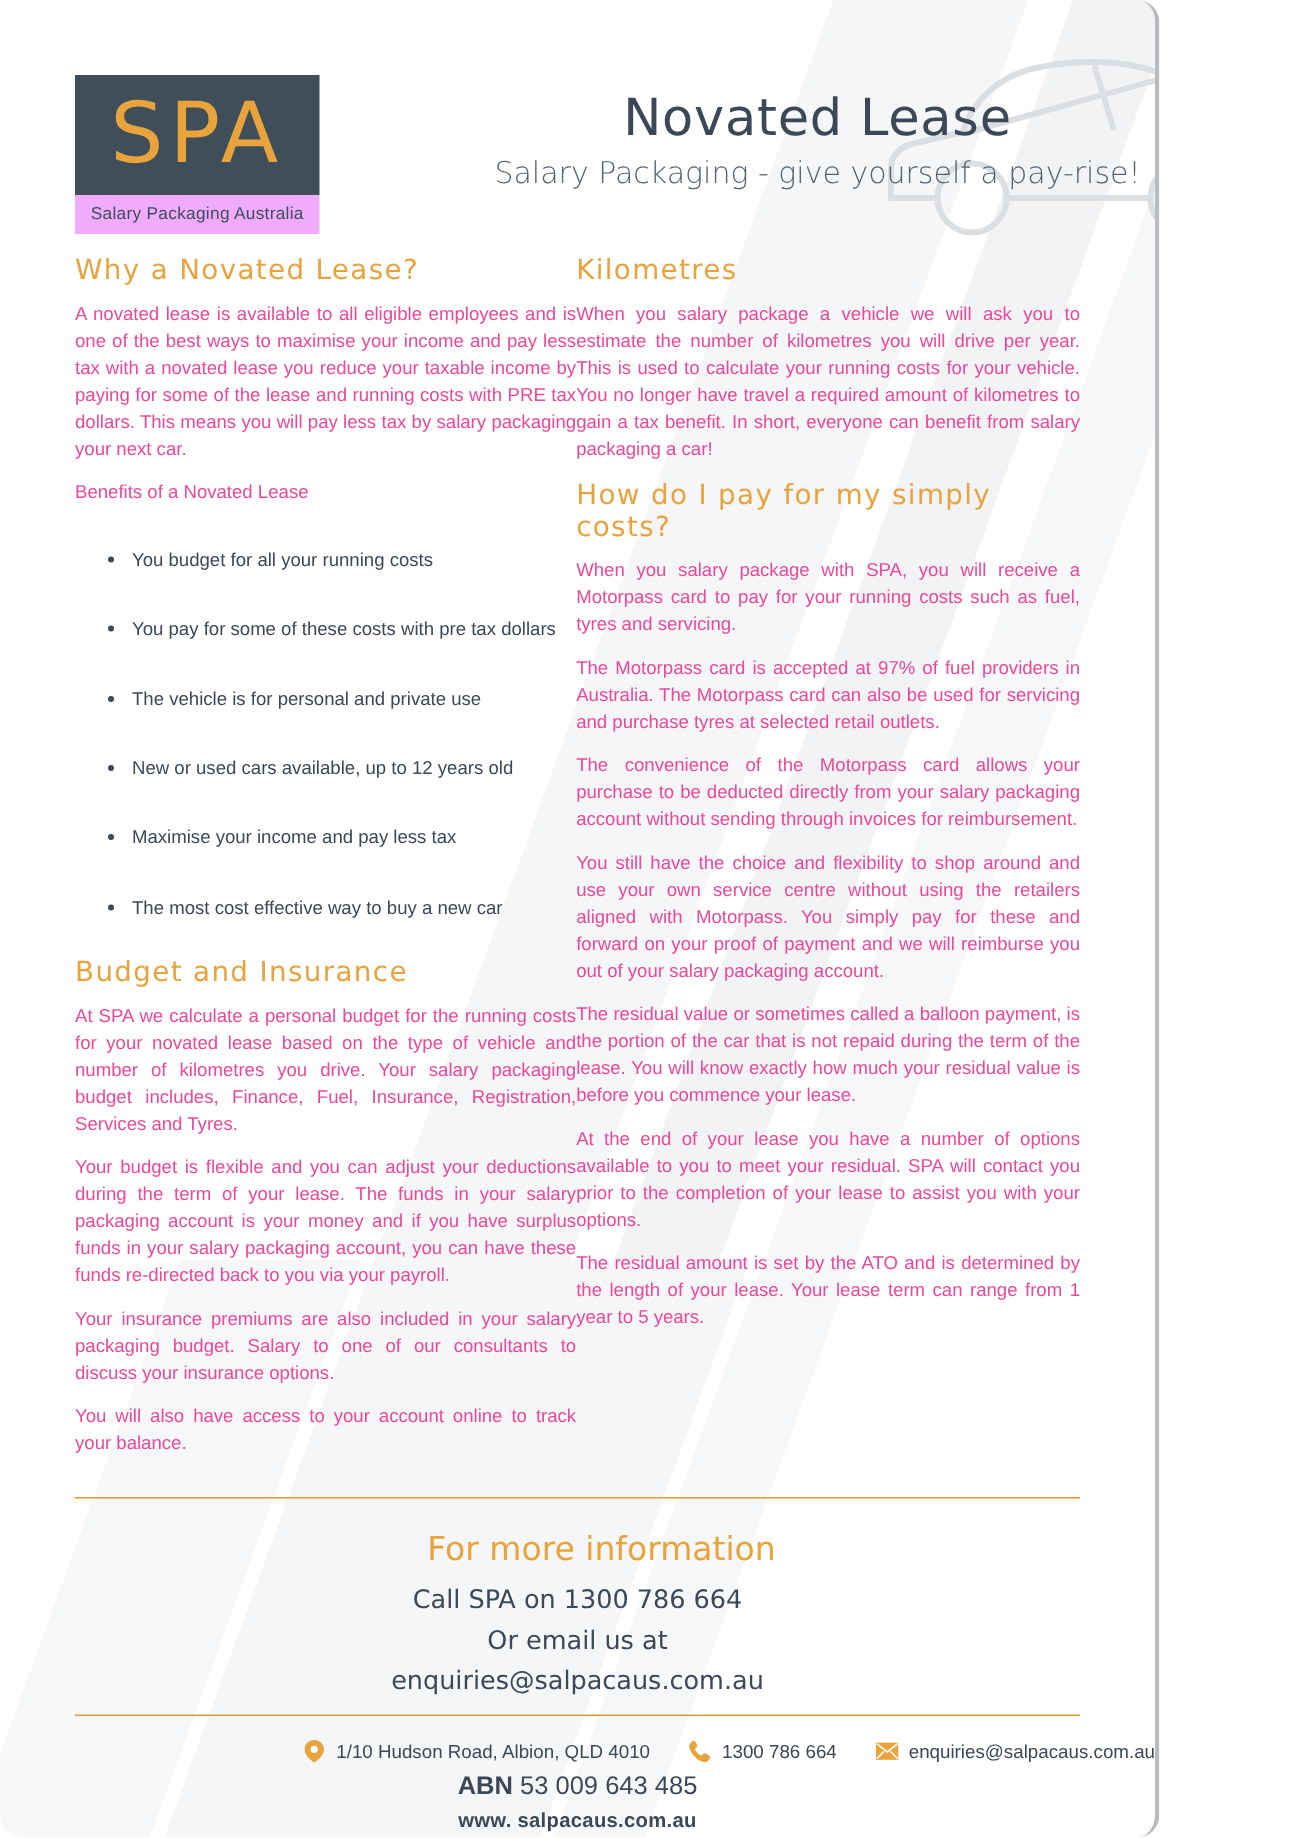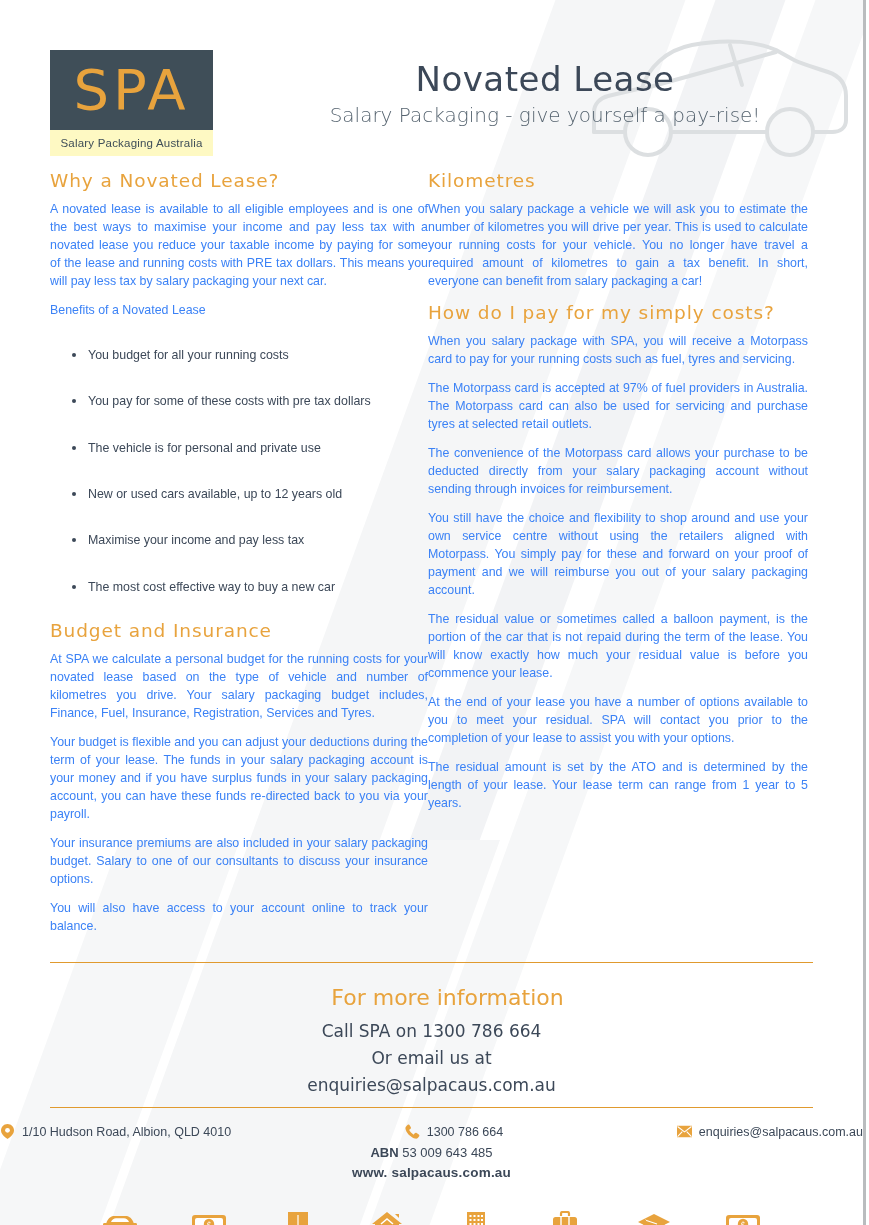--- a/index.html
+++ b/index.html
@@ -6,25 +6,26 @@
   body{
     width:869px;height:1225px;
     background:#ffffff;
     font-family:"Liberation Sans", sans-serif;
     color:#3c4858;
     overflow:hidden;
     position:relative;
   }
   .page{
     position:relative;
-    width:866px;height:1225px;
+    width:773px;height:1225px;
     background:#ffffff;
     border-right:3px solid #b9bcbe;
     box-sizing:border-box;
     overflow:hidden;
+    border-radius:15px;
   }
 
   
   .bg-stripes{
     position:absolute;inset:0;
     overflow:hidden;
     pointer-events:none;
     z-index:0;
   }
   .stripe{
@@ -56,21 +57,21 @@
   }
   .logo-spa{
     color:#e8a33d;
     font-size:56px;
     letter-spacing:4px;
     font-weight:400;
     line-height:1;
     font-family:"DejaVu Sans", sans-serif;
   }
   .logo-bar{
-    background:#fef9c3;
+    background:#f0abfc;
     height:26px;
     display:flex;align-items:center;justify-content:center;
     color:#3f4e58;
     font-size:11.5px;
     letter-spacing:.2px;
   }
   .title-wrap{
     position:absolute;left:280px;top:60px;width:530px;
     text-align:center;
   }
@@ -115,21 +116,21 @@
     letter-spacing:.9px;
     margin:0 0 10px 0;
     font-family:"DejaVu Sans", sans-serif;
   }
   .col.right h2.sec{margin-top:0;}
   h2.sec.gap{margin-top:22px;}
 
   p.body{
     font-size:12.4px;
     line-height:1.45;
-    color:#3b82f6;
+    color:#ec4899;
     margin:0 0 11px 0;
     text-align:justify;
   }
   p.body.last{margin-bottom:0;}
   p.plain{text-align:left;}
 
   ul.bullets{
     margin:8px 0 0 0;
     padding-left:38px;
     list-style:none;
@@ -182,28 +183,28 @@
   
   .contact{
     position:relative;z-index:2;
     text-align:center;
     padding:16px 0 0;
     font-size:12.5px;
     color:#3c4858;
   }
   .contact-row{
     display:flex;
-    justify-content:space-between;
+    justify-content:flex-end;
     align-items:center;
     gap:26px;
     margin-bottom:6px;
   }
   .citem{display:flex;align-items:center;gap:7px;}
   .cicon{display:inline-flex;align-items:center;justify-content:center;width:15px;height:15px;}
-  .abn{margin-bottom:5px;font-size:13px;}
+  .abn{margin-bottom:5px;font-size:17px;}
   .abn b{font-weight:700;}
   .web{font-weight:700;font-size:13.5px;color:#3c4858;letter-spacing:.2px;}
 
   
   .iconstrip{
     position:relative;z-index:2;
     display:flex;
     justify-content:center;
     gap:0;
     padding:26px 40px 0;

